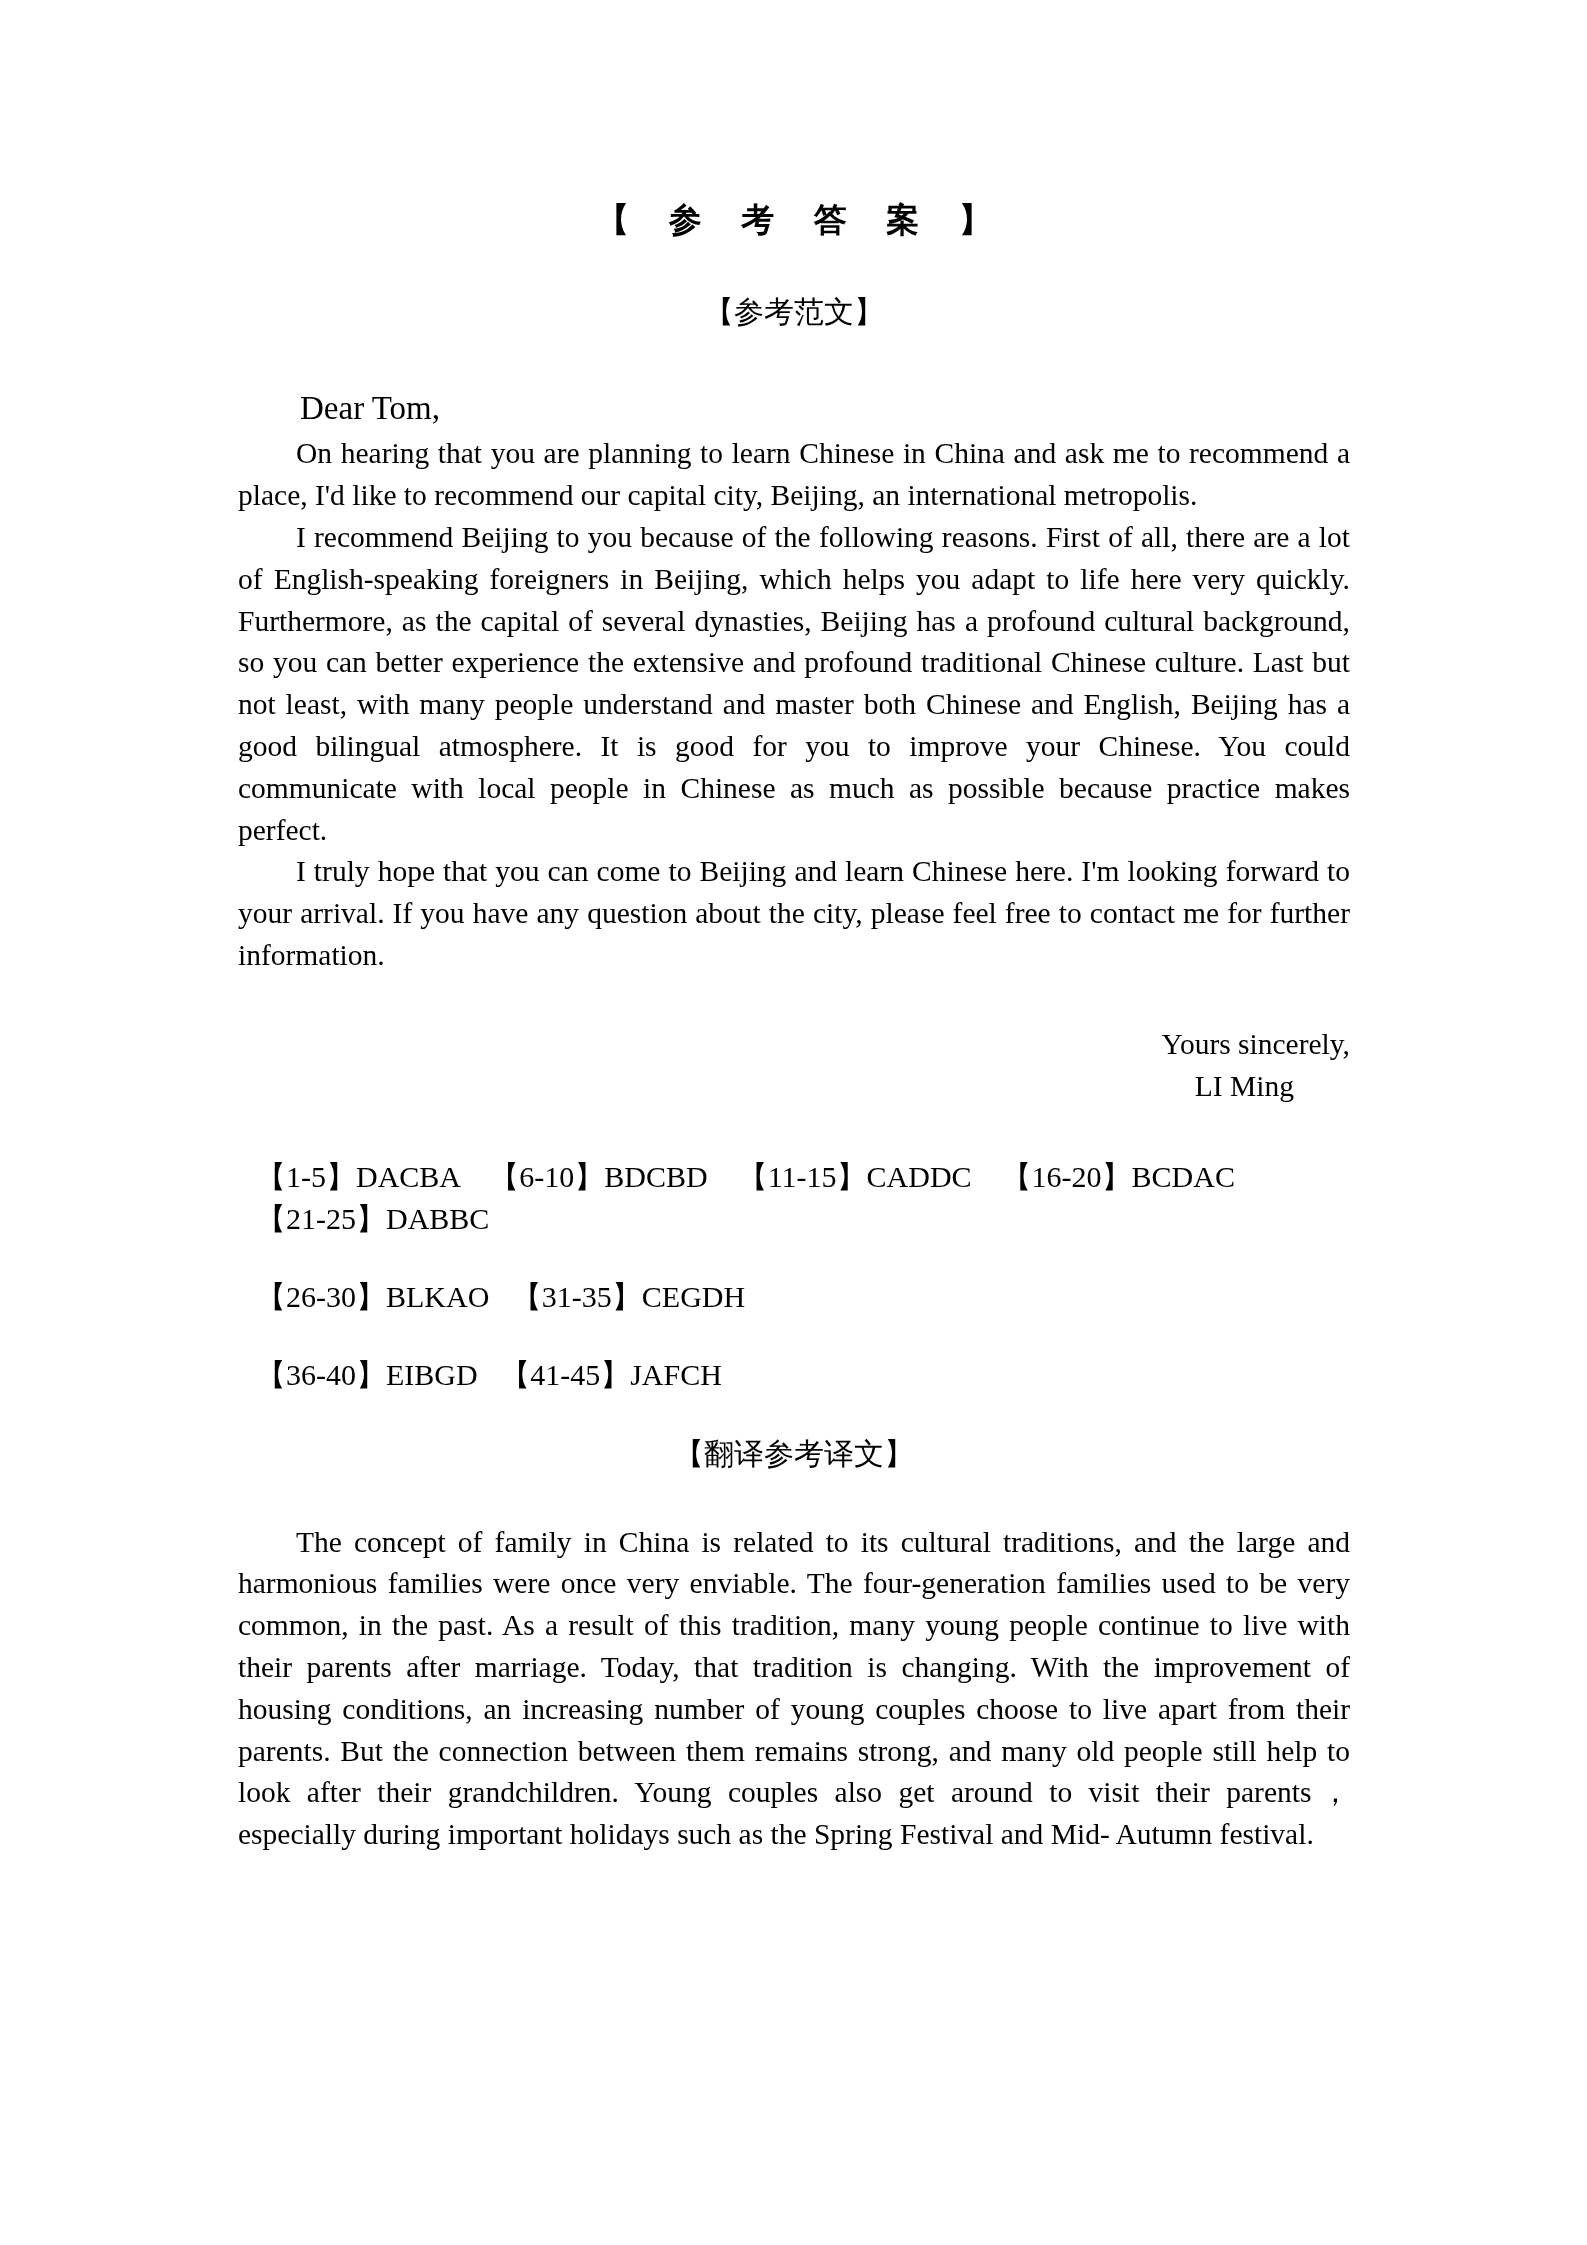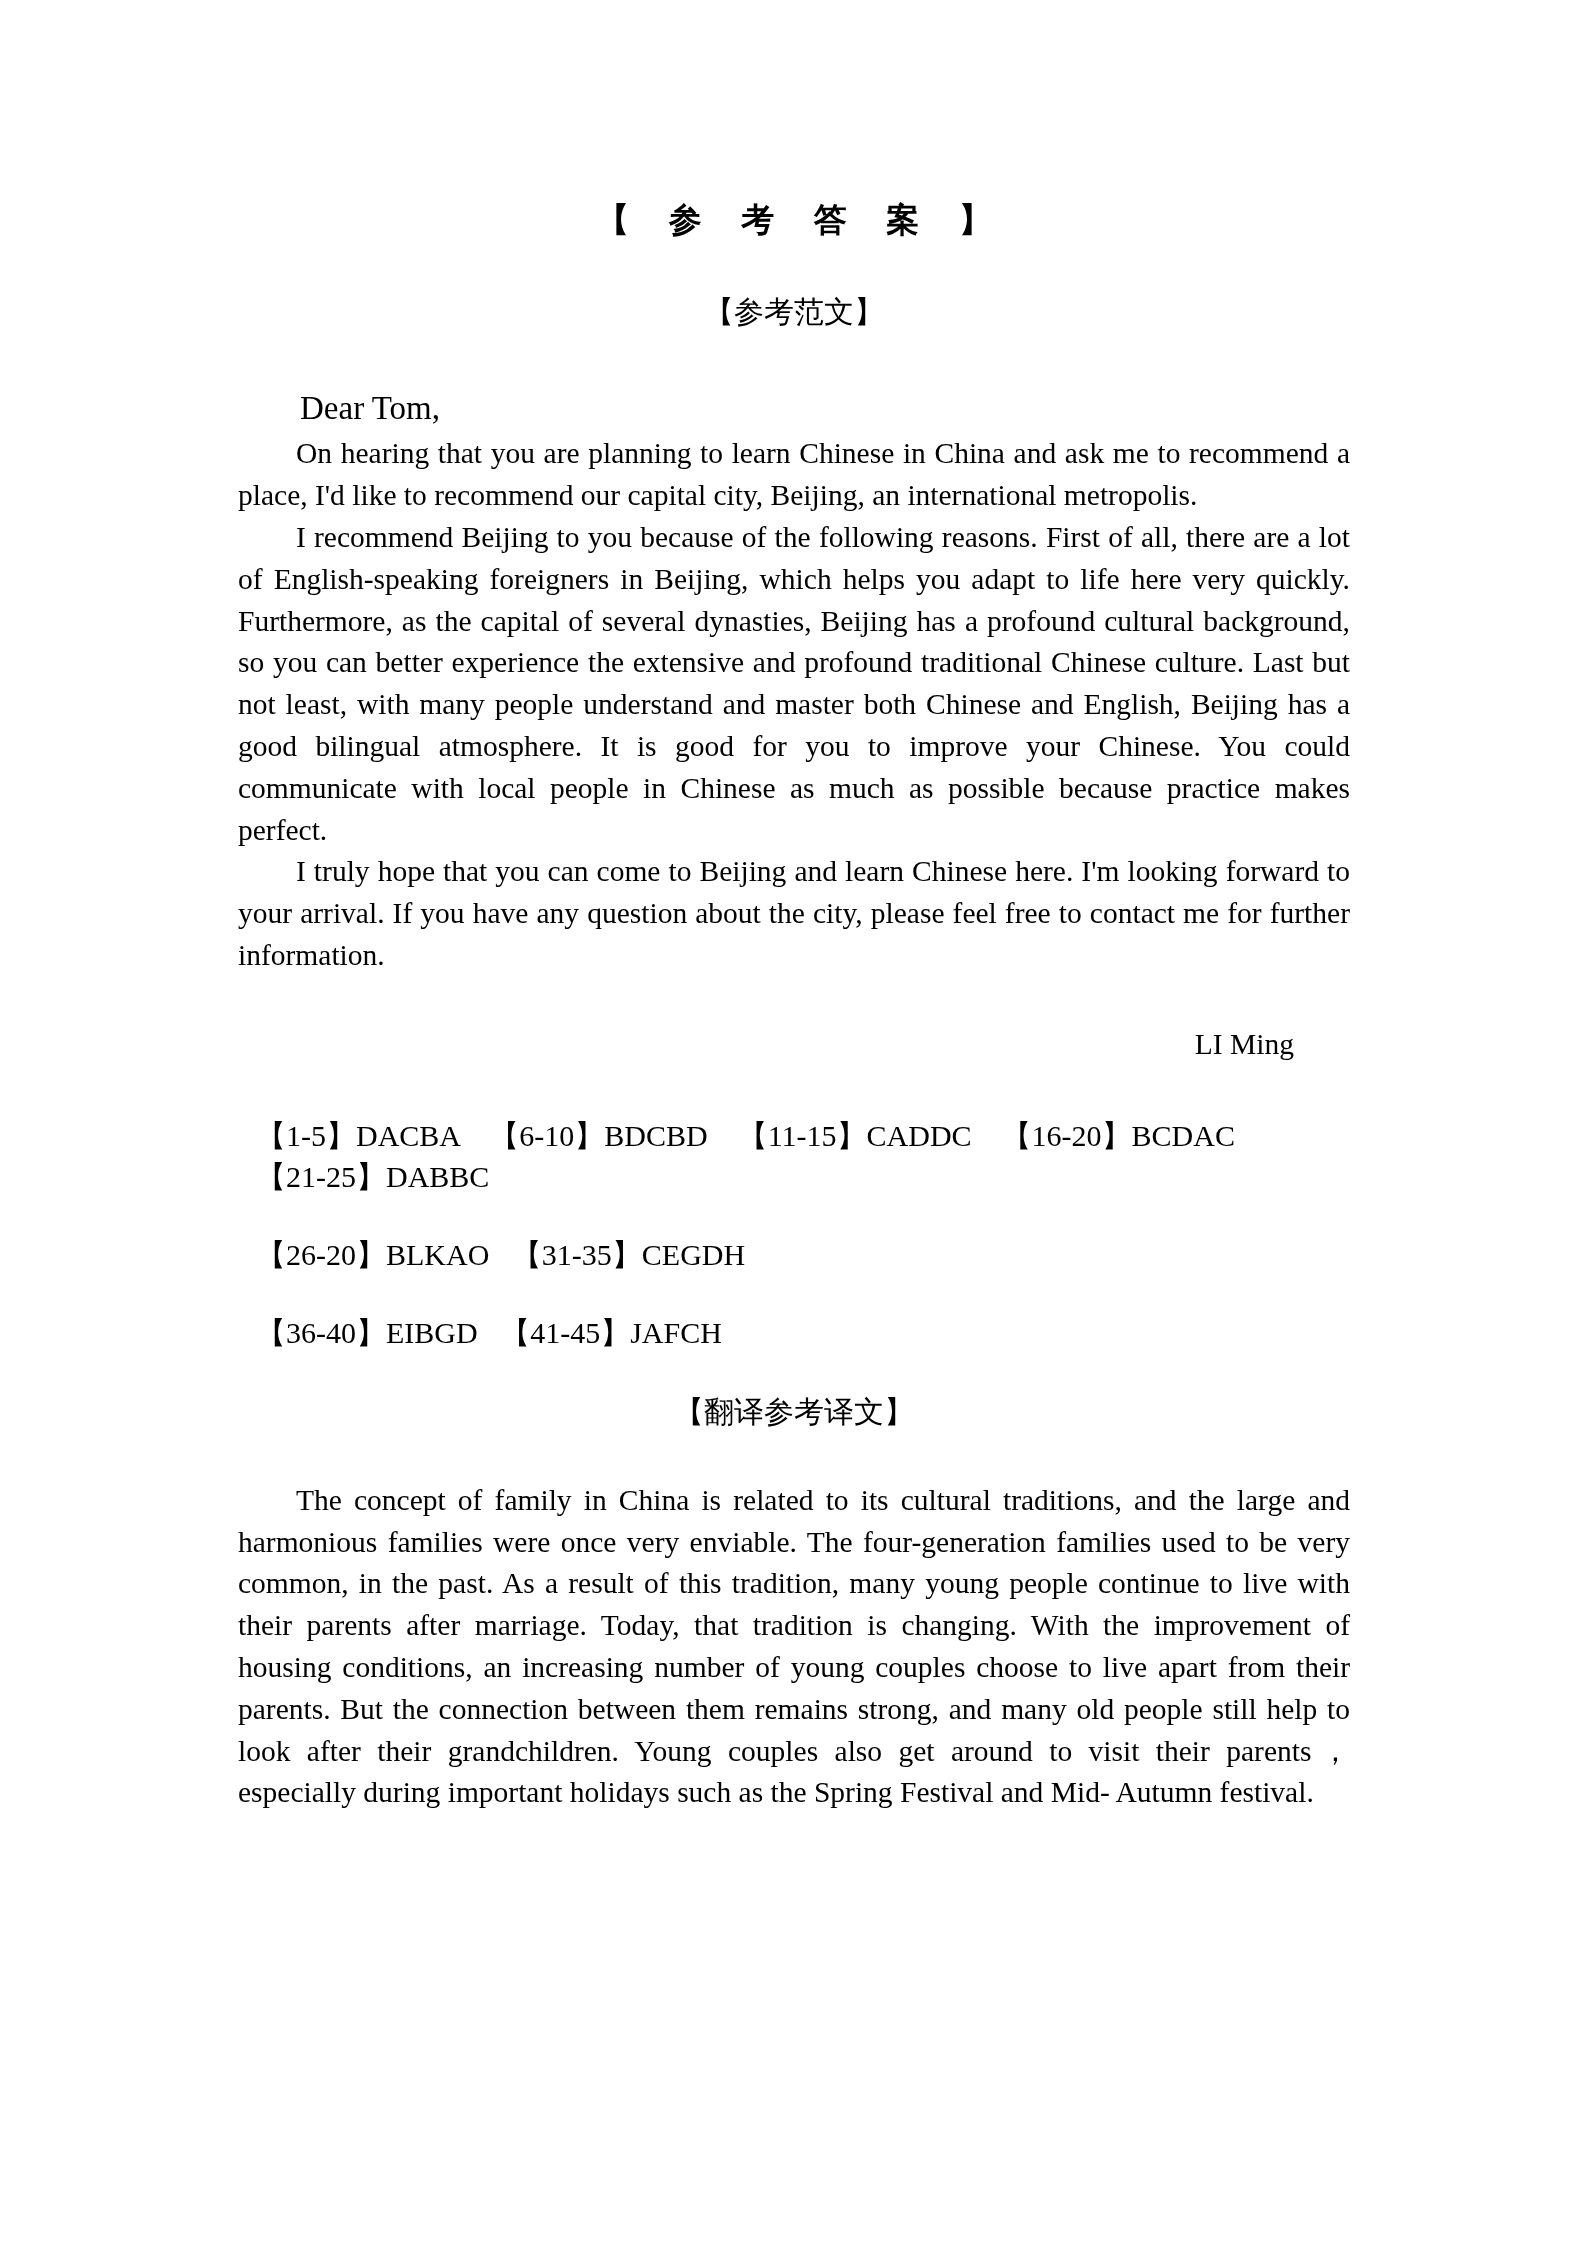--- a/index.html
+++ b/index.html
@@ -123,28 +123,29 @@
 
     <h2 class="sub-title">【参考范文】</h2>
 
     <div class="letter-block">
       <p class="salutation">Dear Tom,</p>
       <p class="para">On hearing that you are planning to learn Chinese in China and ask me to recommend a place, I'd like to recommend our capital city, Beijing, an international metropolis.</p>
       <p class="para">I recommend Beijing to you because of the following reasons. First of all, there are a lot of English-speaking foreigners in Beijing, which helps you adapt to life here very quickly. Furthermore, as the capital of several dynasties, Beijing has a profound cultural background, so you can better experience the extensive and profound traditional Chinese culture. Last but not least, with many people understand and master both Chinese and English, Beijing has a good bilingual atmosphere. It is good for you to improve your Chinese. You could communicate with local people in Chinese as much as possible because practice makes perfect.</p>
       <p class="para">I truly hope that you can come to Beijing and learn Chinese here. I'm looking forward to your arrival. If you have any question about the city, please feel free to contact me for further information.</p>
 
       <div class="signature">
+        <span class="sig-line">Yours sincerely,</span>
         <span class="sig-name">LI Ming</span>
       </div>
     </div>
 
     <div class="answers">
       <p class="answer-row">【1-5】DACBA    【6-10】BDCBD    【11-15】CADDC    【16-20】BCDAC</p>
       <p class="answer-row">【21-25】DABBC</p>
-      <p class="answer-row gap">【26-20】BLKAO   【31-35】CEGDH</p>
+      <p class="answer-row gap">【26-30】BLKAO   【31-35】CEGDH</p>
       <p class="answer-row gap">【36-40】EIBGD   【41-45】JAFCH</p>
     </div>
 
     <div class="translation-heading-wrap">
       <h2 class="section-title">【翻译参考译文】</h2>
     </div>
 
     <div class="translation-block">
       <p class="para">The concept of family in China is related to its cultural traditions, and the large and harmonious families were once very enviable. The four-generation families used to be very common, in the past. As a result of this tradition, many young people continue to live with their parents after marriage. Today, that tradition is changing. With the improvement of housing conditions, an increasing number of young couples choose to live apart from their parents. But the connection between them remains strong, and many old people still help to look after their grandchildren. Young couples also get around to visit their parents，especially during important holidays such as the Spring Festival and Mid- Autumn festival.</p>
     </div>

